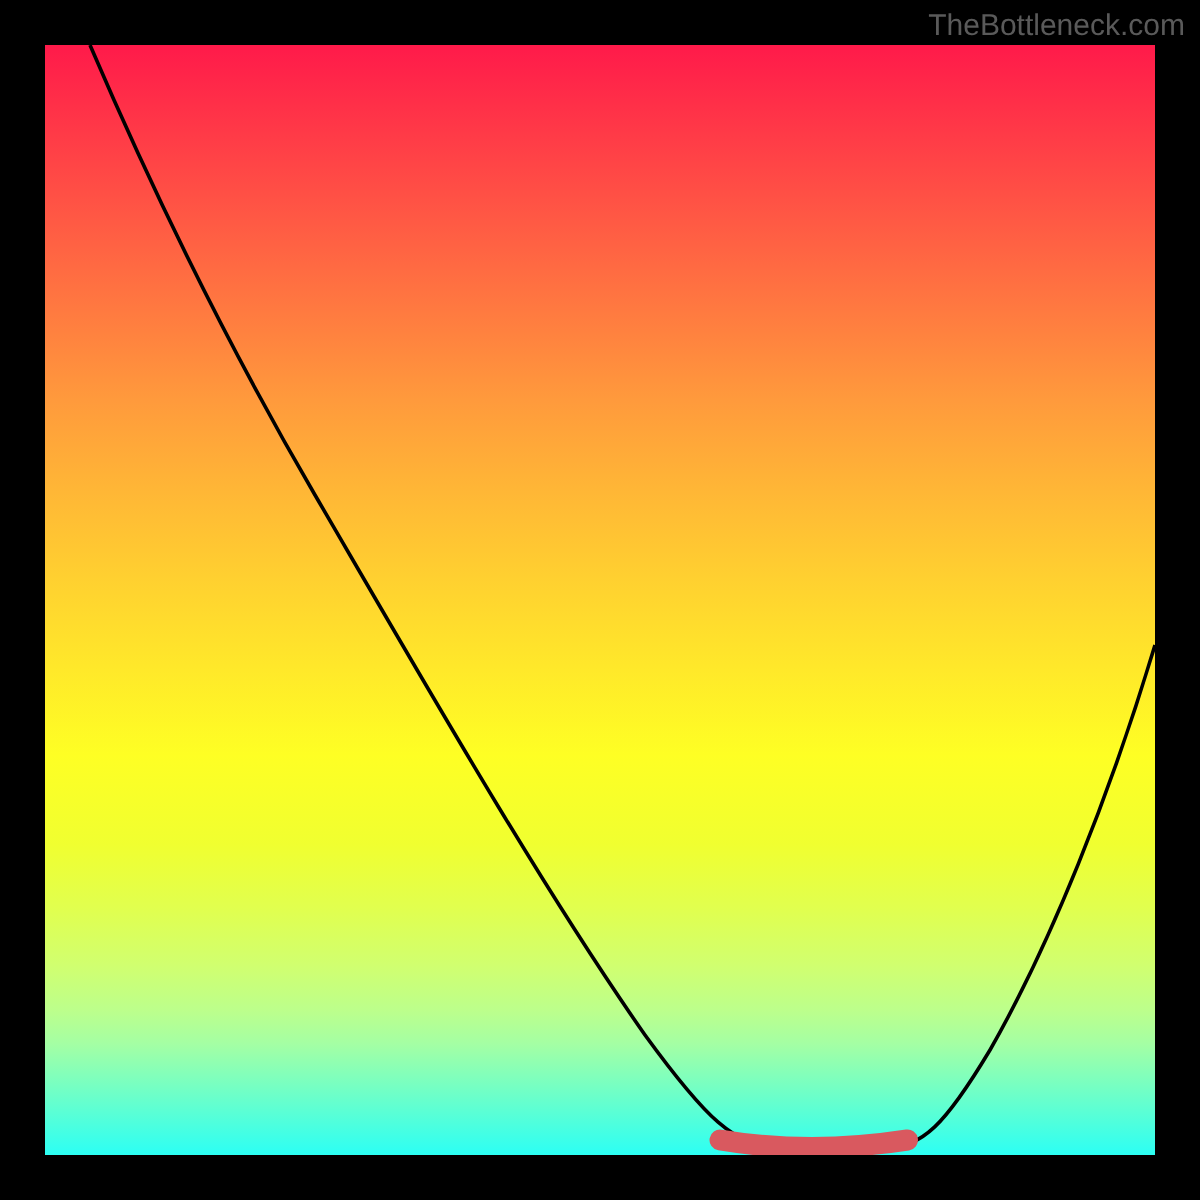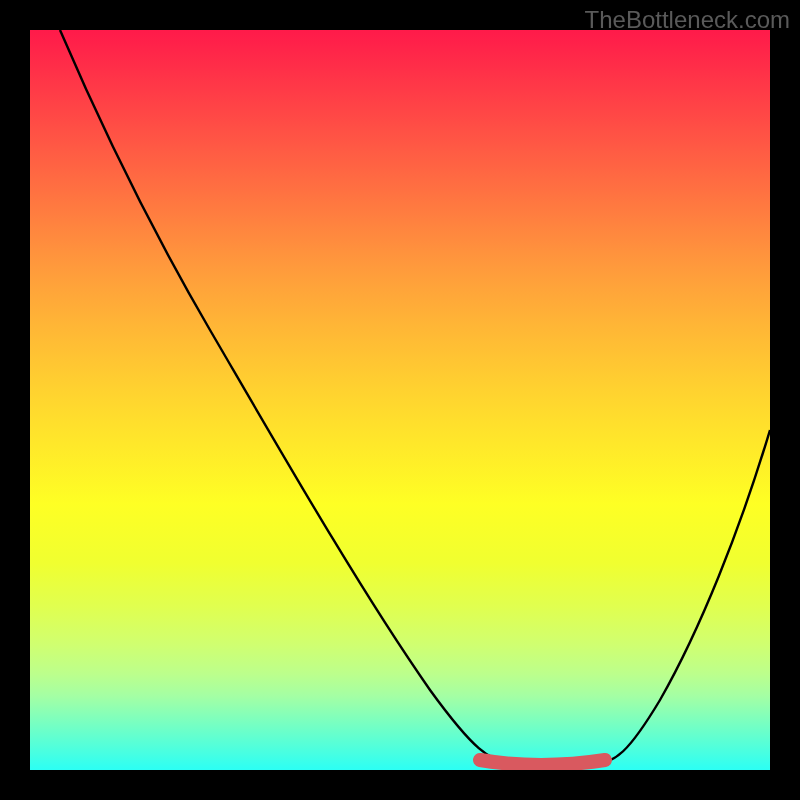--- a/index.html
+++ b/index.html
@@ -9,21 +9,21 @@
     height: 800px;
     background: #000;
     position: relative;
     font-family: Arial, sans-serif;
   }
   .watermark {
     position: absolute;
     top: 6px;
     right: 10px;
     color: #5a5a5a;
-    font-size: 24px;
+    font-size: 20px;
     font-weight: 500;
     z-index: 10;
   }
   .plot-area {
     position: absolute;
     left: 30px;
     top: 30px;
     width: 740px;
     height: 740px;
     overflow: hidden;

